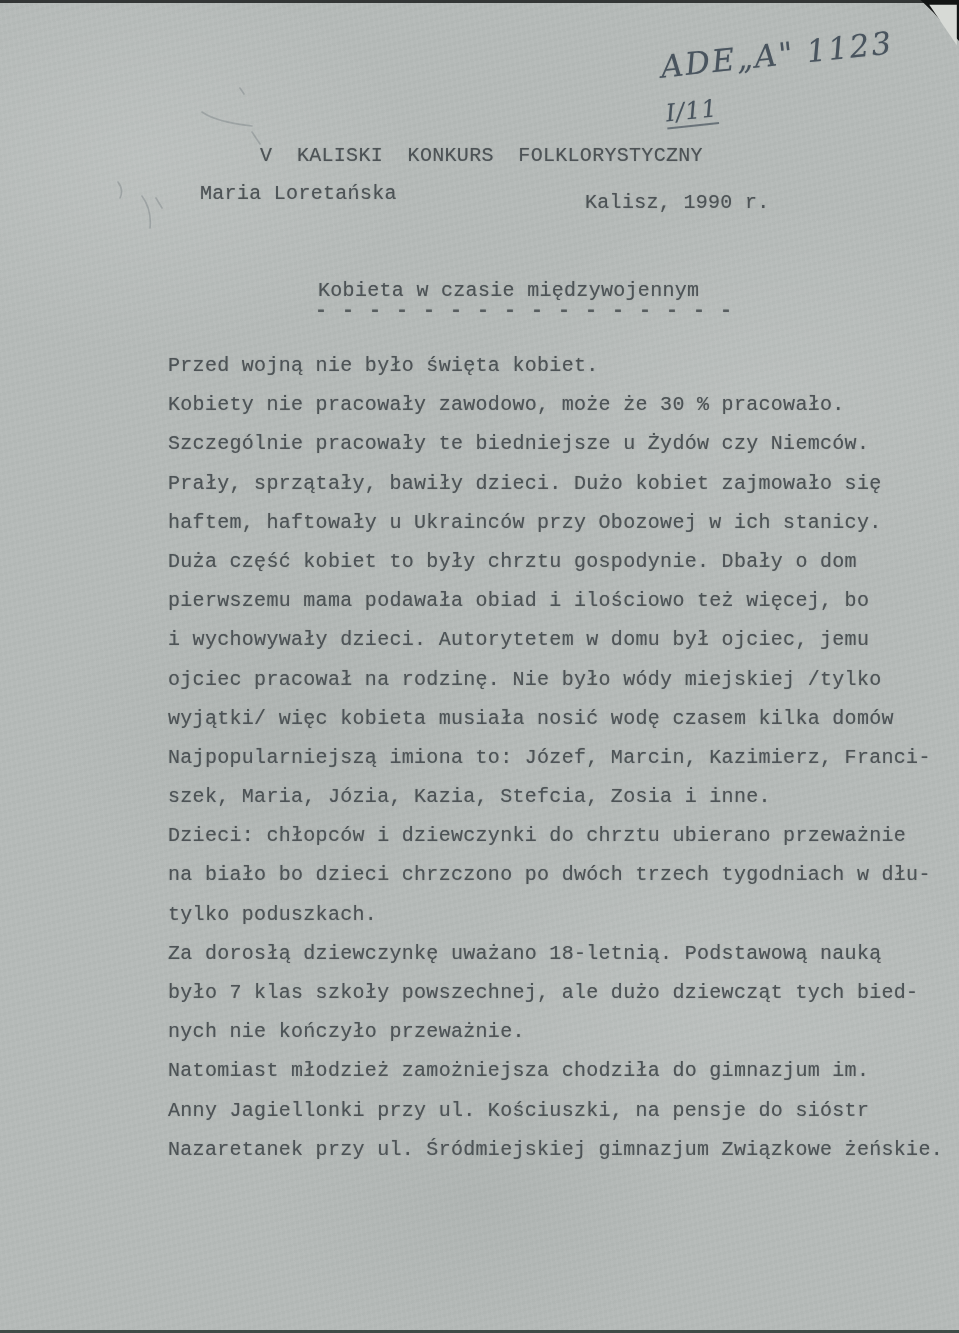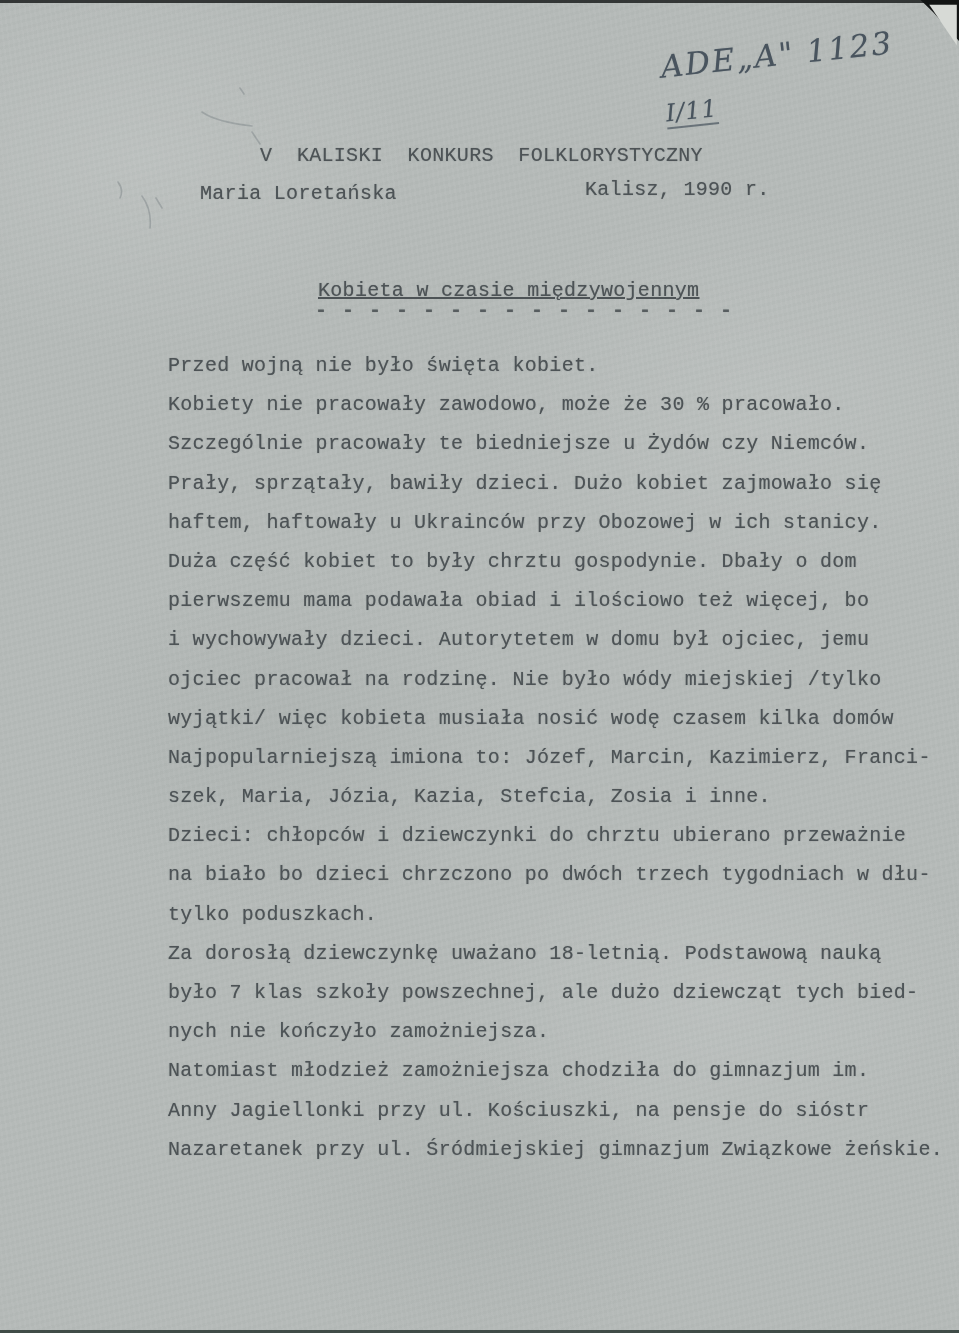--- a/index.html
+++ b/index.html
@@ -37,22 +37,22 @@
   .annotation {
     position:absolute; top:34px; left:662px; width:280px;
     transform: rotate(-6deg);
     font-family: "DejaVu Serif", serif; font-style: italic;
     font-size: 31px; letter-spacing: 2px; color:#49545e;
     text-shadow: 0 0 1px rgba(73,84,94,0.4);
   }
   .annotation .frac { font-size: 24px; letter-spacing: 1px; position: relative; top: 8px; border-bottom: 2px solid rgba(73,84,94,0.7); }
   .doc-title    { position:absolute; top:144px; left:260px; }
   .byline-author{ position:absolute; top:182px; left:200px; }
-  .byline-place { position:absolute; top:178px; left:585px; }
-  .subtitle     { position:absolute; top:279px; left:318px;text-decoration:underline; }
+  .byline-place { position:absolute; top:191px; left:585px; }
+  .subtitle     { position:absolute; top:279px; left:318px; }
   .subtitle-underline { position:absolute; top:299px; left:315px; letter-spacing: 1.5px; font-weight:bold; opacity:.9; }
   .body-text    { position:absolute; top:346px; left:168px; width:780px; }
   .body-text .line { line-height: 39.2px; height: 39.2px; }
   .pencil-scribble { position:absolute; top:70px; left:90px; opacity:.3; }
 </style>
 </head>
 <body>
 
 <div class="page">
 
@@ -86,19 +86,19 @@
     <div class="typed line">i wychowywały dzieci. Autorytetem w domu był ojciec, jemu</div>
     <div class="typed line">ojciec pracował na rodzinę. Nie było wódy miejskiej /tylko</div>
     <div class="typed line">wyjątki/ więc kobieta musiała nosić wodę czasem kilka domów</div>
     <div class="typed line">Najpopularniejszą imiona to: Józef, Marcin, Kazimierz, Franci-</div>
     <div class="typed line">szek, Maria, Józia, Kazia, Stefcia, Zosia i inne.</div>
     <div class="typed line">Dzieci: chłopców i dziewczynki do chrztu ubierano przeważnie</div>
     <div class="typed line">na biało bo dzieci chrzczono po dwóch trzech tygodniach w dłu-</div>
     <div class="typed line">tylko poduszkach.</div>
     <div class="typed line">Za dorosłą dziewczynkę uważano 18-letnią. Podstawową nauką</div>
     <div class="typed line">było 7 klas szkoły powszechnej, ale dużo dziewcząt tych bied-</div>
-    <div class="typed line">nych nie kończyło zamożniejsza.</div>
+    <div class="typed line">nych nie kończyło przeważnie.</div>
     <div class="typed line">Natomiast młodzież zamożniejsza chodziła do gimnazjum im.</div>
     <div class="typed line">Anny Jagiellonki przy ul. Kościuszki, na pensje do sióstr</div>
     <div class="typed line">Nazaretanek przy ul. Śródmiejskiej gimnazjum Związkowe żeńskie.</div>
   </div>
 
 </div>
 
 </body></html>

